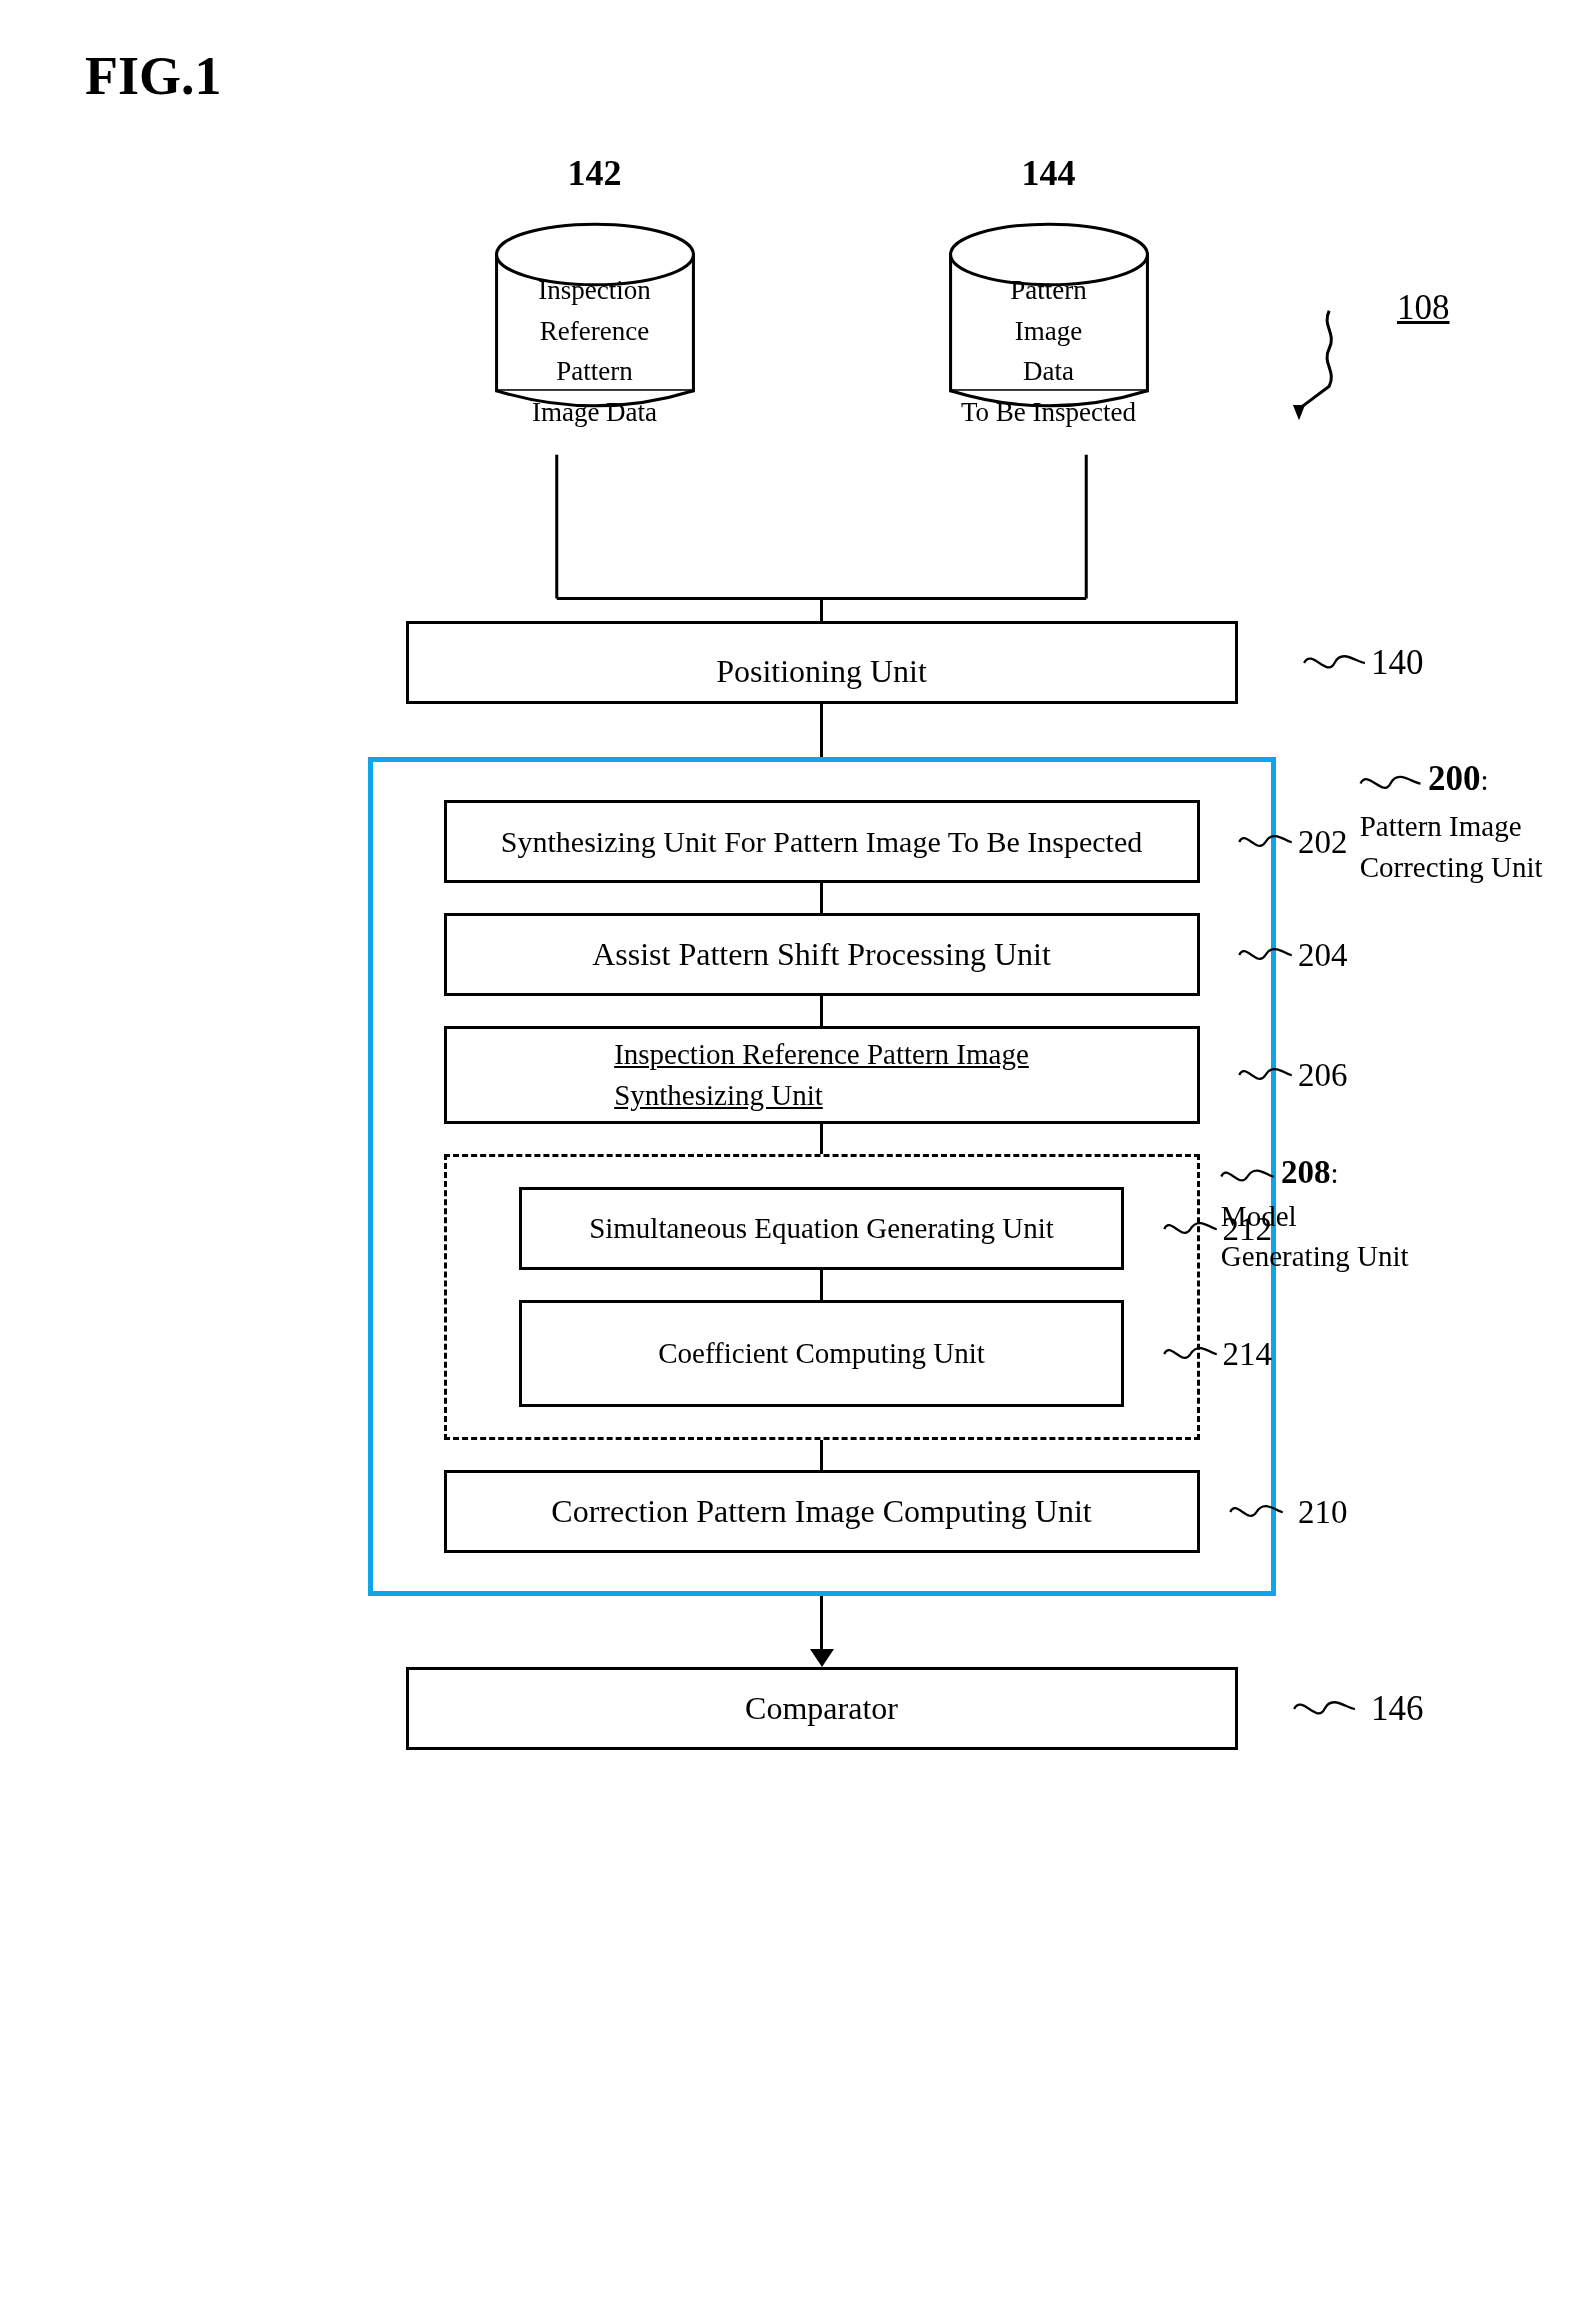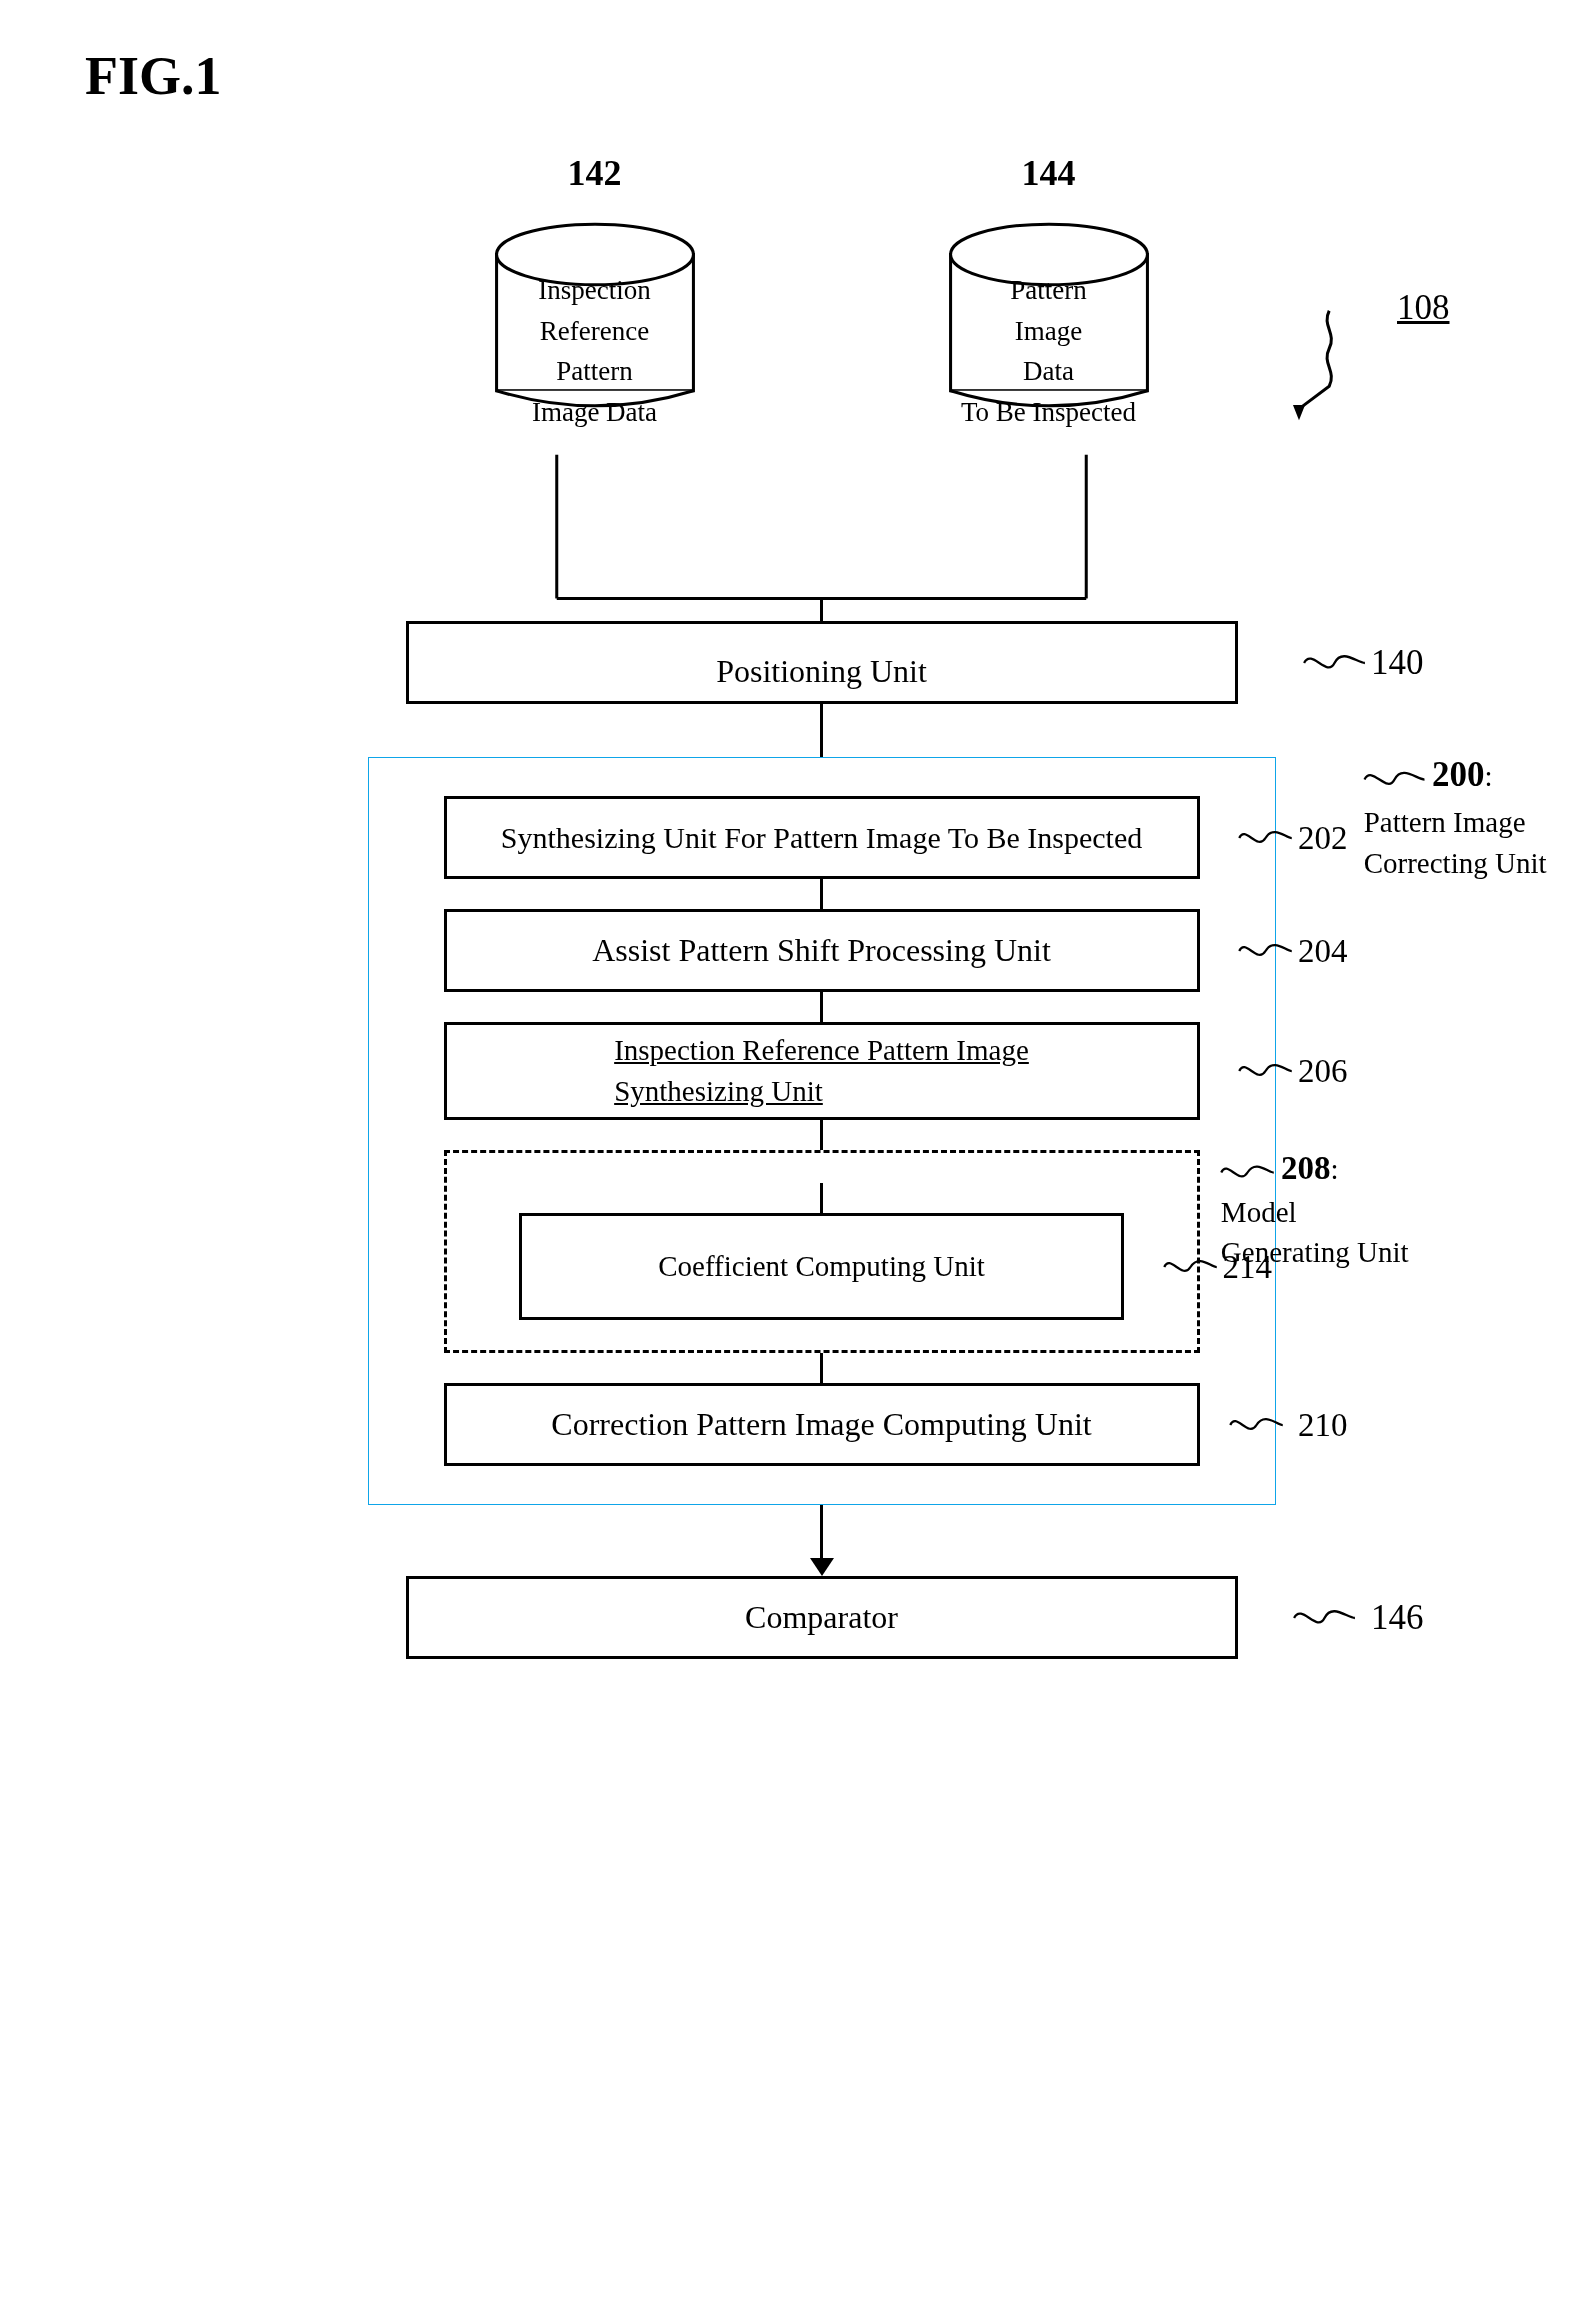--- a/index.html
+++ b/index.html
@@ -163,21 +163,21 @@
         <div style="position:absolute; right:-189px; top:50%; transform:translateY(-50%); display:flex; align-items:center; gap:6px;">
           <svg width="61" height="38" style="overflow:visible;" viewBox="0 0 80 50">
             <path d="M 0 25 C 10 5, 30 45, 40 25 C 50 5, 70 25, 80 25" stroke="#000" stroke-width="3" fill="none"></path>
           </svg>
           <span style="font-size:35px;">140</span>
         </div>
       </div>
 
       <div style="width:3px; height:53px; background:#000; margin:0 auto;"></div>
 
-      <div style="position:relative; border:1px solid #0ea5e9; width:908px; padding:38px 61px 38px 61px; background:#fff; margin:0 auto;">
+      <div style="position:relative; border:5px solid #0ea5e9; width:908px; padding:38px 61px 38px 61px; background:#fff; margin:0 auto;">
 
         <div style="position:absolute; right:-272px; top:-7.6px; font-size:29px; line-height:1.4;">
           <svg width="61" height="45" style="overflow:visible; display:inline-block; vertical-align:middle;" viewBox="0 0 80 60">
             <path d="M 0 30 C 10 10, 30 50, 40 30 C 50 10, 70 30, 80 30" stroke="#000" stroke-width="3" fill="none"></path>
           </svg>
           <span style="font-size:35px; font-weight:bold;">200</span>:
           <br>
           <span style="font-size:29px; white-space:pre-line;">Pattern Image
 Correcting Unit</span>
         </div>
@@ -231,20 +231,31 @@
           <div style="position:absolute; right:-212px; top:-7.6px; font-size:29px; line-height:1.4;">
             <svg width="53" height="33" style="overflow:visible; display:inline-block; vertical-align:middle;" viewBox="0 0 70 44">
               <path d="M 0 22 C 8 4, 24 40, 35 22 C 46 4, 62 22, 70 22" stroke="#000" stroke-width="3" fill="none"></path>
             </svg>
             <span style="font-size:33px; font-weight:bold;">208</span>:
             <br>
             <span style="white-space:pre-line;">Model
 Generating Unit</span>
           </div>
 
+          <div style="position:relative;">
+            <div style="border:3px solid #000; width:605px; height:83px; display:flex; align-items:center; justify-content:center; background:#fff; margin:0 auto; position:relative;">
+              <span style="font-size:29px; text-align:center;">Simultaneous Equation Generating Unit</span>
+              <div style="position:absolute; right:-151px; top:50%; transform:translateY(-50%); display:flex; align-items:center; gap:6px;">
+                <svg width="53" height="33" style="overflow:visible;" viewBox="0 0 70 44">
+                  <path d="M 0 22 C 8 4, 24 40, 35 22 C 46 4, 62 22, 70 22" stroke="#000" stroke-width="3" fill="none"></path>
+                </svg>
+                <span style="font-size:33px;">212</span>
+              </div>
+            </div>
+          </div>
 
           <div style="width:3px; height:30px; background:#000; margin:0 auto;"></div>
 
           <div style="position:relative;">
             <div style="border:3px solid #000; width:605px; height:107px; display:flex; align-items:center; justify-content:center; background:#fff; margin:0 auto; position:relative;">
               <span style="font-size:29px;">Coefficient Computing Unit</span>
               <div style="position:absolute; right:-151px; top:50%; transform:translateY(-50%); display:flex; align-items:center; gap:6px;">
                 <svg width="53" height="33" style="overflow:visible;" viewBox="0 0 70 44">
                   <path d="M 0 22 C 8 4, 24 40, 35 22 C 46 4, 62 22, 70 22" stroke="#000" stroke-width="3" fill="none"></path>
                 </svg>

